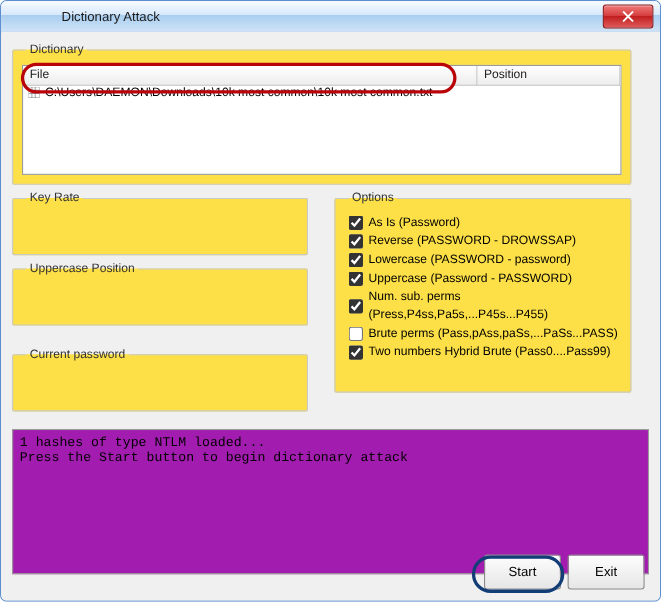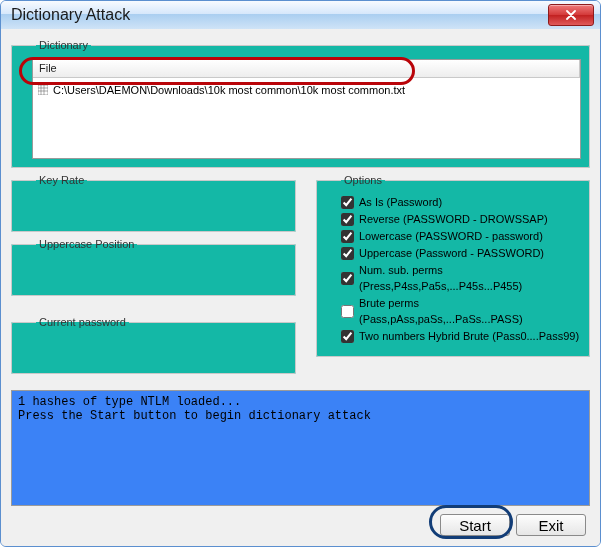--- a/index.html
+++ b/index.html
@@ -23,22 +23,23 @@
   .titlebar {
     height: 28px;
     background: linear-gradient(to bottom,#f7fbff 0%, #d7e8fb 45%, #a9cef0 46%, #cfe3f7 100%);
     display: flex;
     align-items: center;
     padding: 0 6px 0 10px;
     border-bottom: 1px solid #6a95c9;
   }
   .titlebar .title {
     flex: 1;
-    font-size: 16px;
+    font-size: 12px;
     color: #1a1a1a;
+    margin-left: 45px;
   }
   .close-btn {
     width: 44px;
     height: 20px;
     border-radius: 3px;
     background: linear-gradient(to bottom,#ef7a7a 0%, #d43b3b 48%, #c11f1f 50%, #e05a5a 100%);
     border: 1px solid #8e1b1b;
     display: flex;
     align-items: center;
     justify-content: center;
@@ -51,24 +52,24 @@
     position: absolute;
     top: 28px; left:0; right:0; bottom:0;
     padding: 10px 10px 8px 10px;
     box-sizing: border-box;
     background: #f0f0f0;
   }
 
   fieldset.group {
     border: 1px solid #c9c9c9;
     border-radius: 2px;
-    margin: 0 0 6px 0;
-    padding: 8px 8px 8px 20px;
+    margin: 0 16px 6px 0;
+    padding: 8px 8px 8px 8px;
     position: relative;
-    background: #14b8a6;
+    background: #fde047;
   }
   fieldset.group > legend {
     font-size: 11px;
     color: #333;
     padding: 0 3px;
     margin-left: 4px;
   }
 
   
   .filelist {
@@ -89,37 +90,37 @@
     border-bottom: 1px solid #c9c9c9;
     padding: 2px 6px;
     font-size: 11px;
     color: #222;
   }
   .filelist-header .col.file { flex: 1; }
   .filelist-header .col.pos  { width: 130px; }
   .filelist-body { padding: 0; }
   .filelist-row {
     display: flex;
-    align-items: flex-end;
+    align-items: flex-start;
     height: 18px;
     padding-left: 4px;
   }
   .row-icon {
     width: 12px; height: 12px;
     margin-right: 4px;
     display: inline-flex;
     align-items: center; justify-content: center;
   }
   .row-icon svg { display:block; }
   .row-text { font-size: 11px; }
 
   
   .midrow {
     display: flex;
-    gap: 20px;
+    gap: 8px;
     margin-top: 4px;
   }
   .midrow .leftcol {
     width: 285px;
     display: flex;
     flex-direction: column;
   }
   .midrow .leftcol fieldset.group {
     height: 40px;
     margin-bottom: 6px;
@@ -136,47 +137,47 @@
   .opt input[type=checkbox] {
     width: 13px; height: 13px;
     margin: 0 5px 0 0;
     accent-color: #333;
   }
 
   
   .logbox {
     margin-top: 10px;
     border: 1px solid #9a9a9a;
-    background: #3b82f6;
-    height: 116px;
+    background: #a21caf;
+    height: 132px;
     box-sizing: border-box;
     padding: 4px 6px;
     font-family: "Courier New", monospace;
     font-size: 12px;
     line-height: 14px;
     white-space: pre;
     overflow: hidden;
   }
 
   
   .btnrow {
     position: absolute;
     bottom: 10px;
     right: 14px;
     display: flex;
     gap: 6px;
   }
   .btn {
     min-width: 70px;
-    height: 22px;
+    height: 32px;
     box-sizing: border-box;
     border: 1px solid #8a8a8a;
     border-radius: 3px;
     background: linear-gradient(to bottom,#fdfdfd,#e6e6e6);
-    font-size: 15px;
+    font-size: 12px;
     display: flex;
     align-items: center;
     justify-content: center;
     cursor: pointer;
     padding: 0 10px;
   }
 
   
   .annot {
     position: absolute;
@@ -204,20 +205,21 @@
     </div>
   </div>
 
   <div class="client">
 
     <fieldset class="group">
       <legend>Dictionary</legend>
       <div class="filelist">
         <div class="filelist-header">
           <div class="col file">File</div>
+          <div class="col pos">Position</div>
         </div>
         <div class="filelist-body">
           <div class="filelist-row">
             <span class="row-icon">
               <svg width="10" height="10" viewBox="0 0 10 10">
                 <rect x="0" y="0" width="10" height="10" fill="#fff" stroke="#555" stroke-width="0.5"></rect>
                 <path d="M0 3 H10 M0 6 H10 M3 0 V10 M6 0 V10" stroke="#555" stroke-width="0.5"></path>
               </svg>
             </span>
             <span class="row-text">C:\Users\DAEMON\Downloads\10k most common\10k most common.txt</span>

